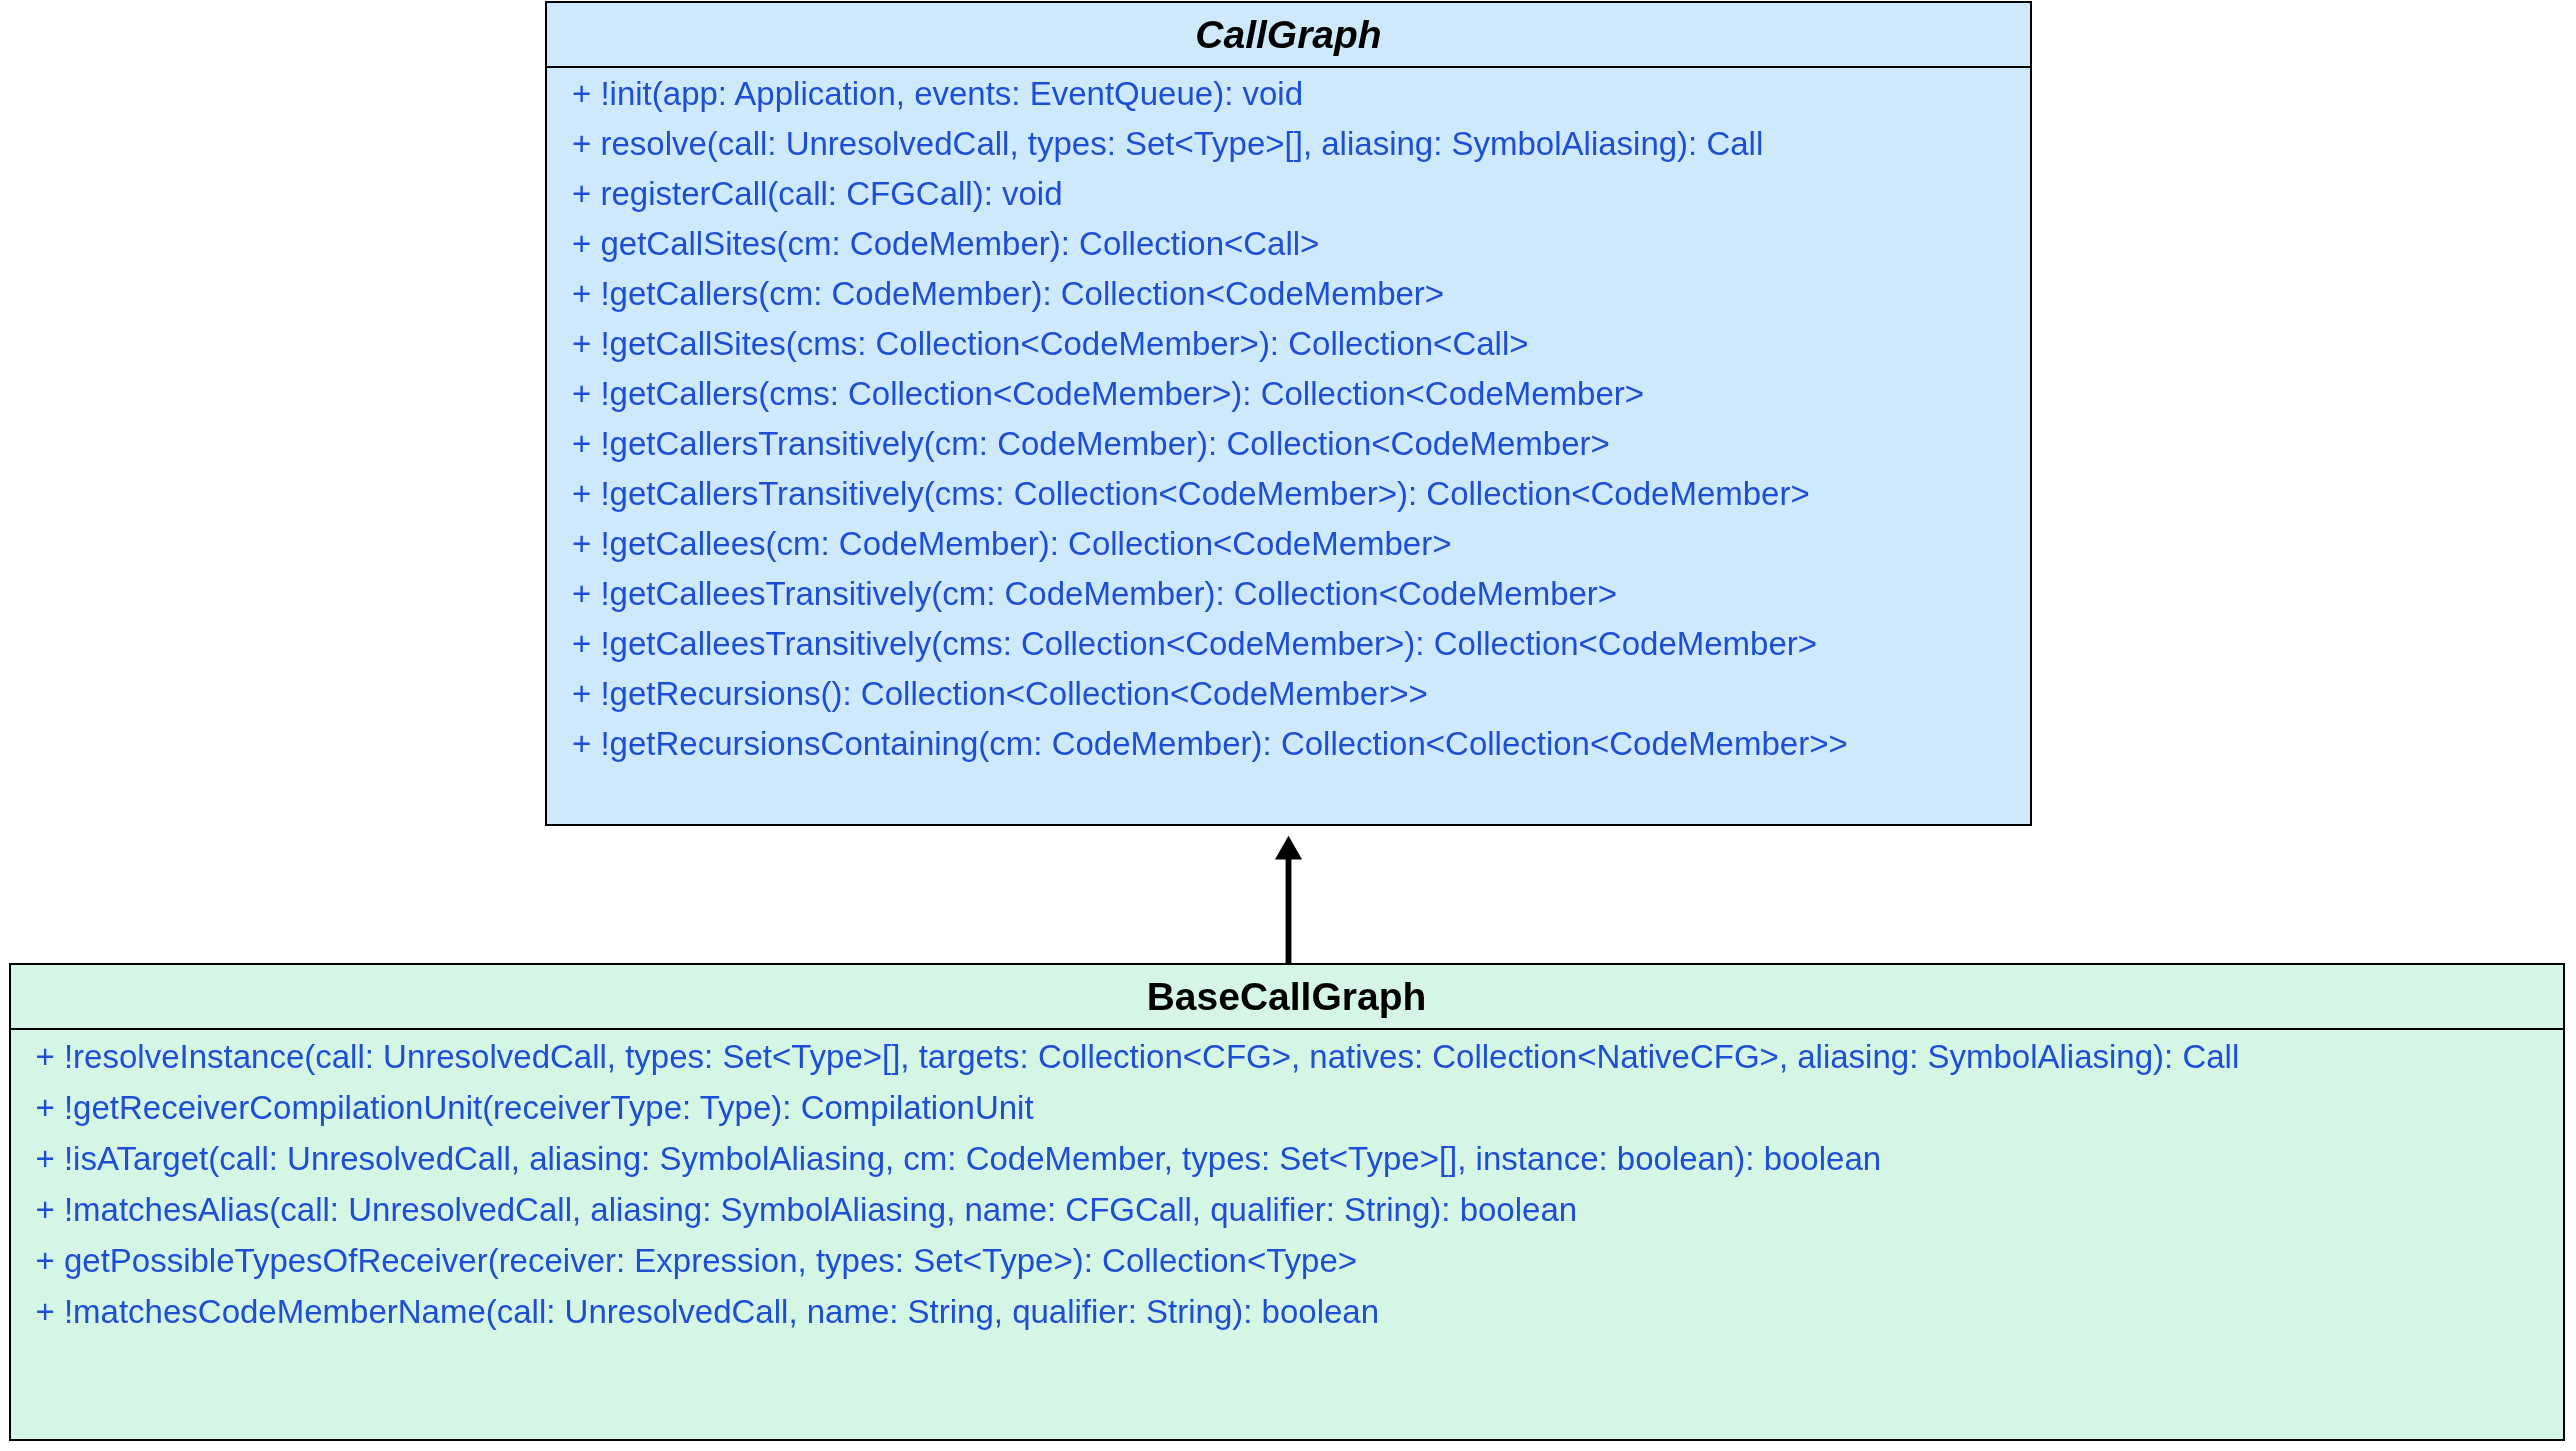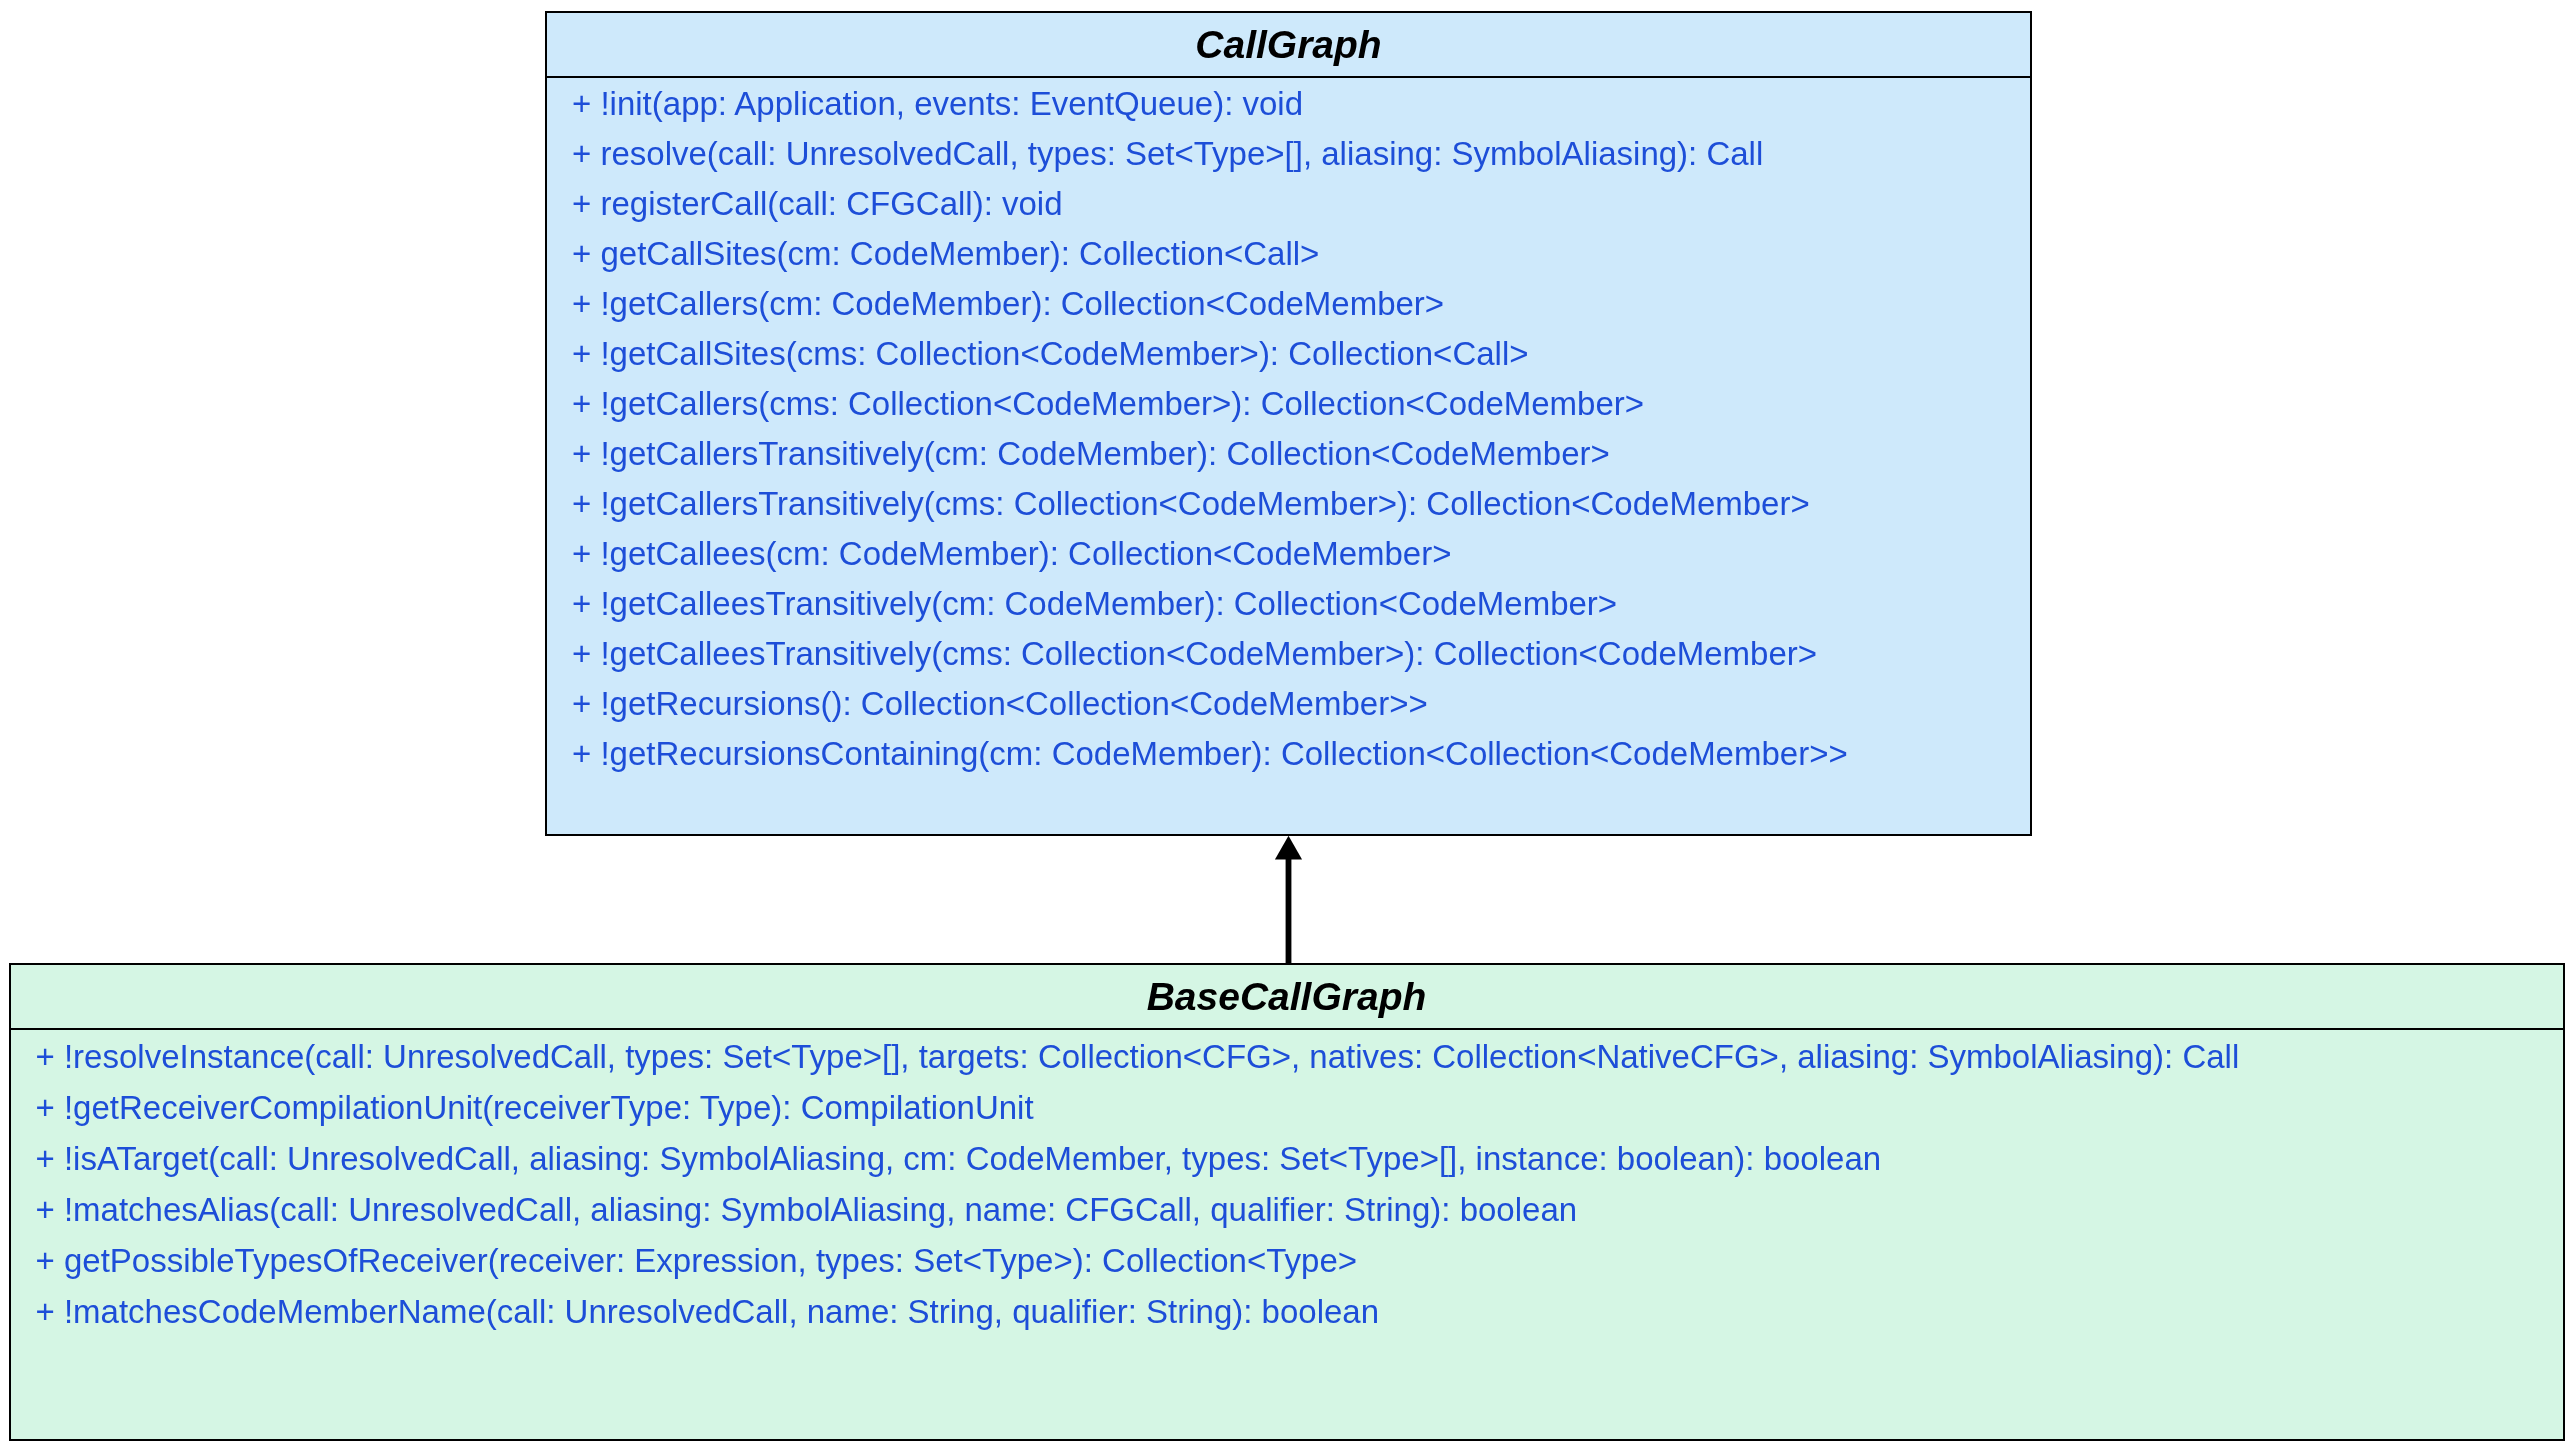--- a/index.html
+++ b/index.html
@@ -25,34 +25,33 @@
   .class-title {
     flex: 0 0 auto;
     height: 63px;
     border-bottom: 2.6px solid #000000;
     display: flex;
     align-items: center;
     justify-content: center;
     font-size: 39px;
     font-weight: bold;
     color: #000000;
-    font-style: italic;
   }
   .title-italic { font-style: italic; }
   .methods {
     flex: 1 1 auto;
     padding: 1.3px 13px 0 25px;
     overflow: hidden;
   }
   .method-line {
     font-size: 33px;
     color: #1d4ed8;
     white-space: pre;
   }
-  #callgraph-box   { left: 545px; top: 11px;   width: 1487px; height: 825px; }
+  #callgraph-box   { left: 545px; top: 1px;   width: 1487px; height: 825px; }
   #callgraph-box .method-line { line-height: 50px; }
   #basecallgraph-box { left: 8.5px; top: 963px; width: 2556px; height: 478px; }
   #basecallgraph-box .method-line { line-height: 51px; }
   #arrow-svg {
     position: absolute;
     left: 1262px;
     top: 833px;
     width: 53px;
     height: 132px;
   }

